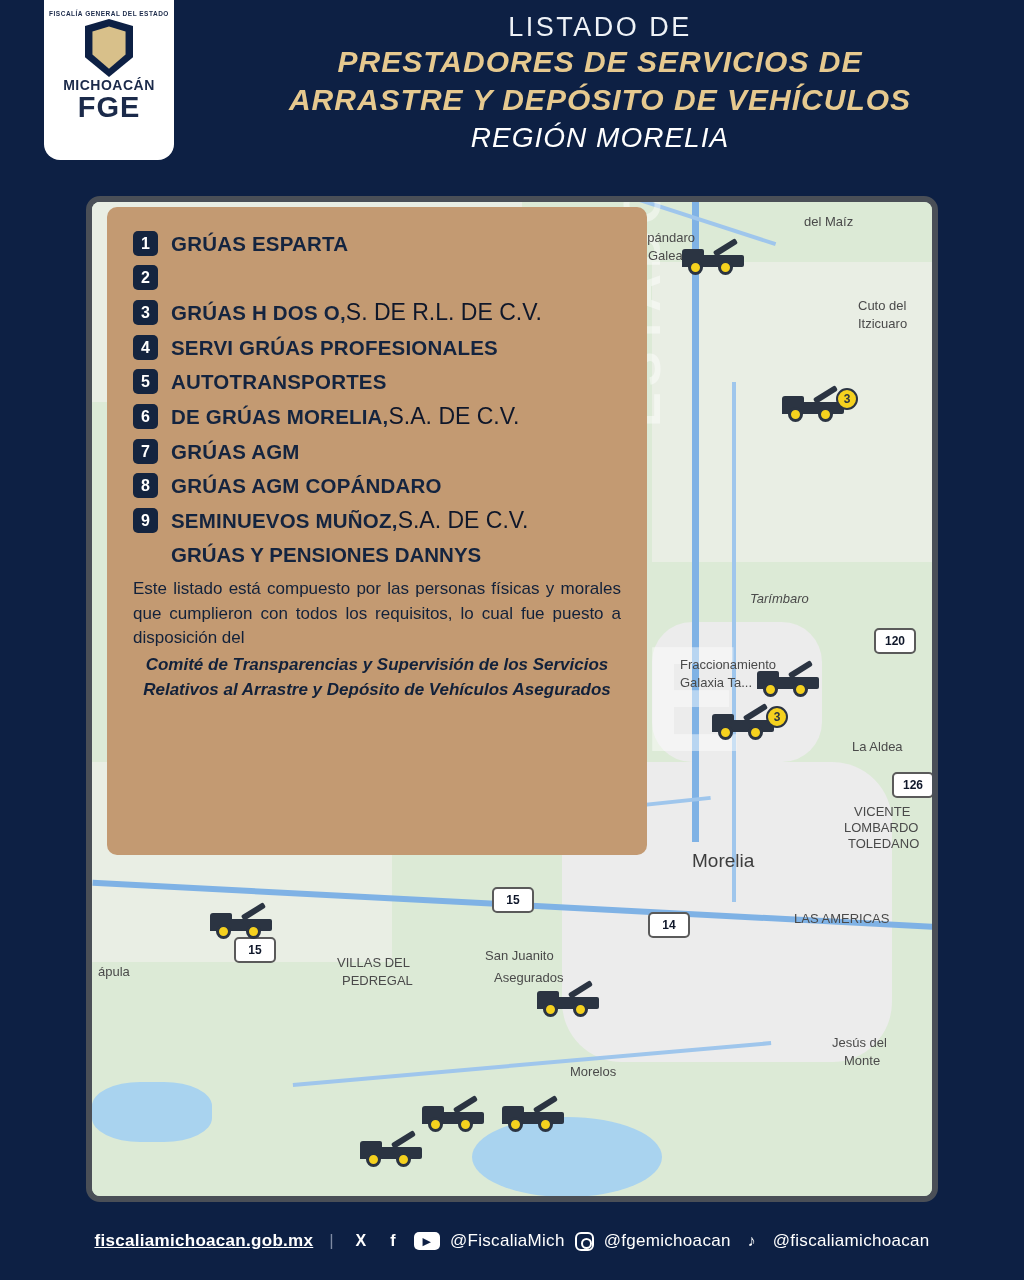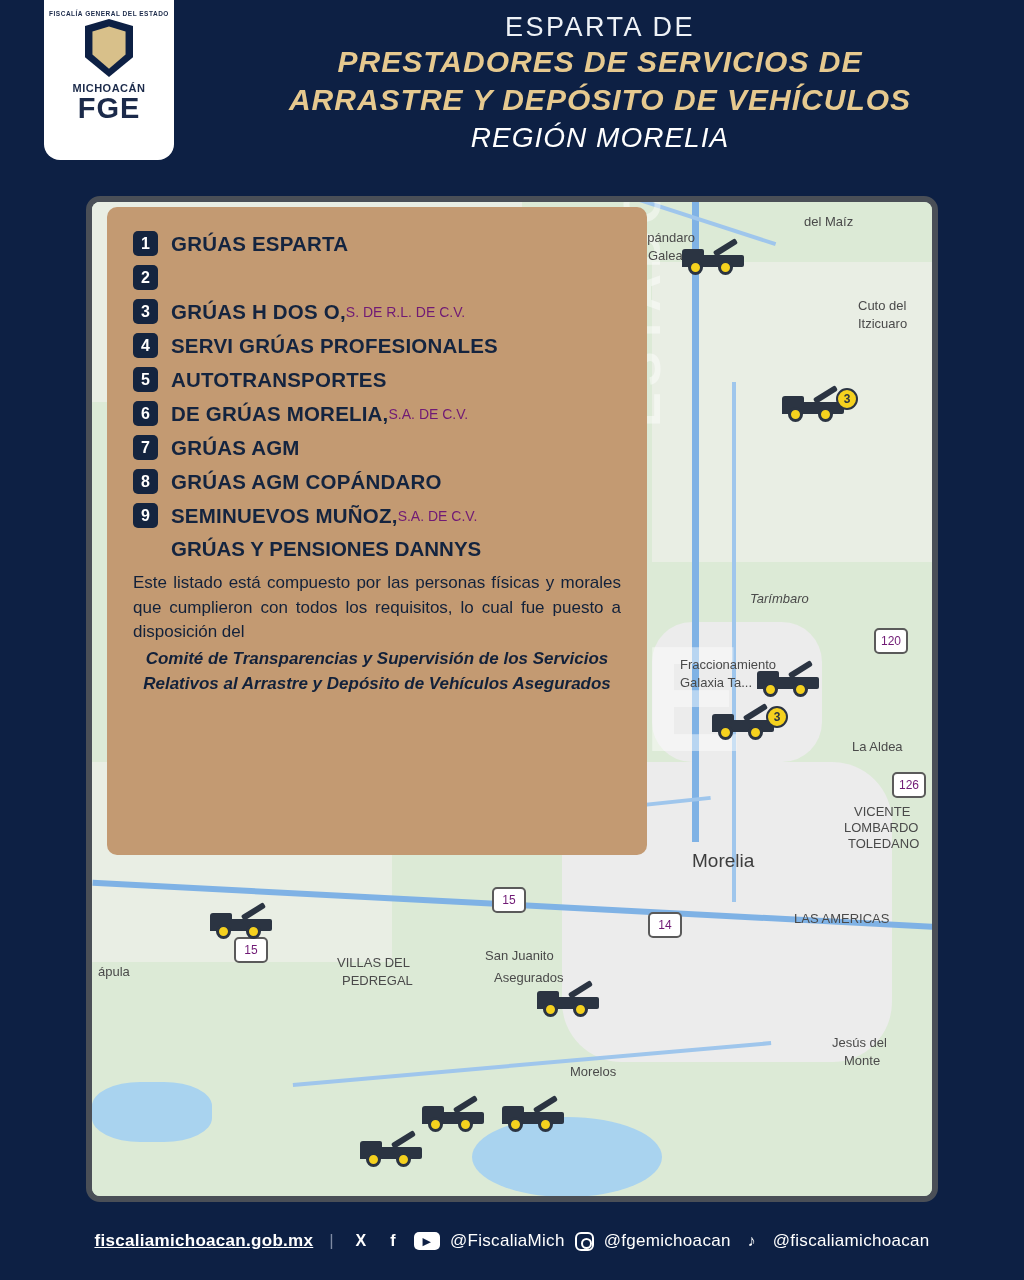--- a/index.html
+++ b/index.html
@@ -31,21 +31,21 @@
     width:48px; height:58px; background:#0d2044;
     clip-path: polygon(50% 0%, 100% 12%, 100% 66%, 50% 100%, 0% 66%, 0% 12%);
     position:relative;
     display:flex; align-items:center; justify-content:center;
   }
   .crest-inner {
     width:36px; height:46px; background:#d8c08a;
     clip-path: polygon(50% 3%, 96% 14%, 96% 64%, 50% 95%, 4% 64%, 4% 14%);
   }
   .logo-state {
-    font-size:11px; font-weight:bold; color:#1b2a4a; margin-top:5px; letter-spacing:.5px;
+    font-size:14px; font-weight:bold; color:#1b2a4a; letter-spacing:.5px;
   }
   .logo-fge {
     font-size:29px; font-weight:bold; color:#1b2a4a; line-height:1; letter-spacing:1px;
   }
   .title-block {
     position:absolute; left:200px; top:12px; width:800px; text-align:center;
     color:#ffffff;
   }
   .t-line1 { font-size:27px; letter-spacing:2.5px; font-weight:400; color:#eef2f7; }
   .t-line2, .t-line3 {
@@ -67,24 +67,24 @@
   .urban { position:absolute; background:#ececec; }
   .water { position:absolute; background:#a9d3ef; }
   .road { position:absolute; background:#7fb2e5; }
   .road-thin { position:absolute; background:#9fc6ec; }
   .maplabel {
     position:absolute; color:#4a4a4a; font-size:13px;
     font-family:"Liberation Sans", sans-serif; white-space:nowrap;
   }
   .maplabel.big { font-size:19px; color:#3d3d3d; }
   .shield {
-    position:absolute; width:34px; height:26px; background:#ffffff;
+    position:absolute; width:42px; height:26px; background:#ffffff;
     border:2px solid #5a5a5a; border-radius:5px;
     display:flex; align-items:center; justify-content:center;
-    font-size:12px; font-weight:normal; color:#701a75;
+    font-size:12px; font-weight:bold; color:#0f172a;
   }
   .watermark {
     position:absolute; left:330px; top:430px;
     font-size:150px; font-weight:bold; color:rgba(255,255,255,.45);
     letter-spacing:6px; pointer-events:none; line-height:.9;
   }
   .watermark2 {
     position:absolute; left:520px; top:225px;
     font-size:52px; font-weight:bold; color:rgba(255,255,255,.45);
     transform:rotate(-90deg); transform-origin:left top; letter-spacing:6px;
@@ -110,21 +110,21 @@
     background:#c39a72; border-radius:10px; padding:24px 26px 18px 26px;
     color:#14243f;
   }
   .item { display:flex; align-items:center; margin-bottom:9px; }
   .badge {
     width:25px; height:25px; flex:0 0 25px; background:#14243f; color:#ffffff;
     border-radius:5px; font-size:16px; font-weight:bold;
     display:flex; align-items:center; justify-content:center; margin-right:13px;
   }
   .item-name { font-size:20.5px; font-weight:bold; letter-spacing:.2px; color:#14243f; }
-  .item-suffix { font-size:14px; font-weight:normal; color:#701a75; }
+  .item-suffix { font-size:23px; font-weight:normal; color:#0f172a; }
   .item-nobadge { margin-left:38px; font-size:20.5px; font-weight:bold; color:#14243f; margin-bottom:10px; }
   .note {
     margin-top:8px; font-size:17px; line-height:1.45; color:#12213a;
     text-align:justify;
   }
   .note-em { font-style:italic; font-weight:bold; display:block; margin-top:2px; text-align:center; }
 
   
   .footer {
     position:absolute; left:0; bottom:0; width:1024px; height:78px;
@@ -150,21 +150,21 @@
 <div class="header">
   <div class="logo-badge">
     <div class="logo-top-text">FISCALÍA GENERAL DEL ESTADO</div>
     <div class="crest">
         <div class="crest-inner"></div>
       </div>
     <div class="logo-state">MICHOACÁN</div>
     <div class="logo-fge">FGE</div>
   </div>
   <div class="title-block">
-    <div class="t-line1">ESPARTA DE</div>
+    <div class="t-line1">LISTADO DE</div>
     <div class="t-line2">PRESTADORES DE SERVICIOS DE</div>
     <div class="t-line3">ARRASTRE Y DEPÓSITO DE VEHÍCULOS</div>
     <div class="t-line4">REGIÓN MORELIA</div>
   </div>
 </div>
 
 <div class="map-card">
   <div class="map-bg"></div>
 
   <div class="land-a" style="left:0;top:0;width:430px;height:200px;"></div>

